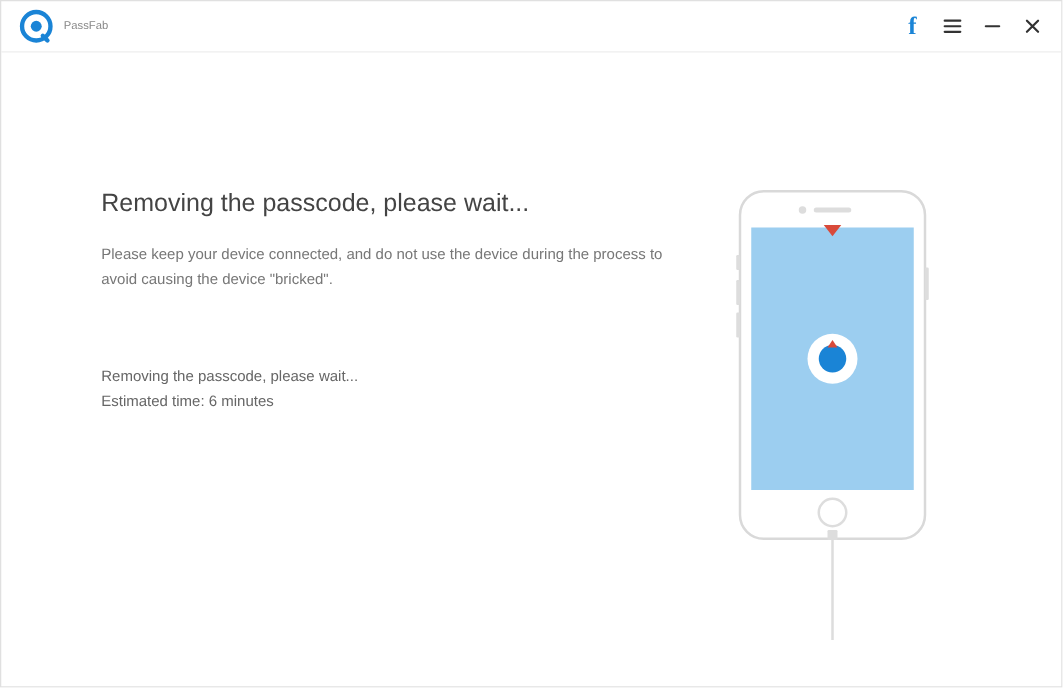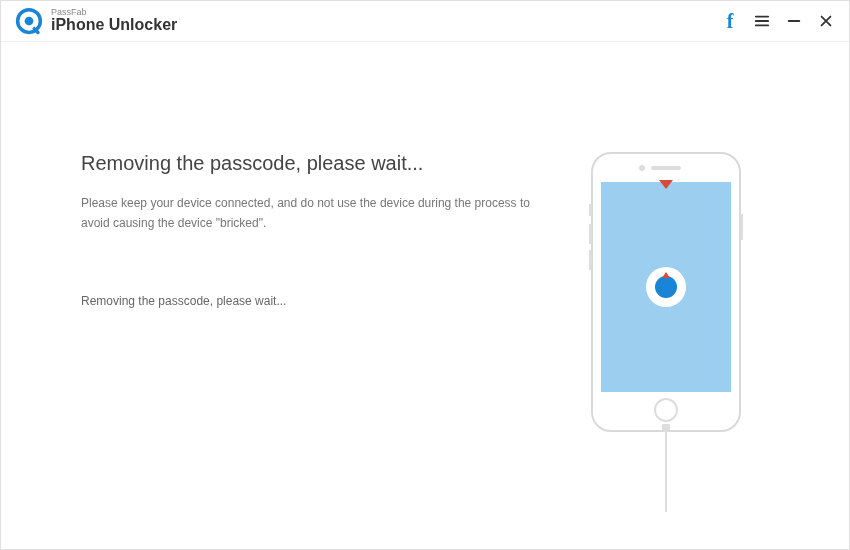--- a/index.html
+++ b/index.html
@@ -52,21 +52,20 @@
     <div class="titlebar-left">
       <span class="logo">
         <svg viewBox="0 0 32 32" width="28" height="28">
           <circle cx="16" cy="16" r="13" fill="none" stroke="#1a84d6" stroke-width="4"></circle>
           <circle cx="16" cy="16" r="5" fill="#1a84d6"></circle>
           <rect x="22" y="22" width="10" height="4" rx="2" fill="#1a84d6" transform="rotate(45 22 22)"></rect>
         </svg>
       </span>
       <div class="title-text">
         <span class="brand-small">PassFab</span>
-        <span class="brand-large">iPhone Unlocker</span>
       </div>
     </div>
     <div class="titlebar-right">
       <span class="tb-icon facebook-f">f</span>
       <span class="tb-icon">
         <svg viewBox="0 0 18 18" width="16" height="16">
             <path d="M2 4h14M2 9h14M2 14h14" stroke="#333" stroke-width="2" stroke-linecap="round"></path>
           </svg>
       </span>
       <span class="tb-icon">
@@ -80,20 +79,21 @@
           </svg>
       </span>
     </div>
   </div>
 
   <div class="content">
     <div class="left-col">
       <h1 class="heading">Removing the passcode, please wait...</h1>
       <p class="subtext">Please keep your device connected, and do not use the device during the process to avoid causing the device "bricked".</p>
       <div class="progress-label">Removing the passcode, please wait...</div>
+      <div class="eta">Estimated time: 6 minutes</div>
     </div>
 
     <div class="right-col">
       <div class="phone-wrap">
         <div class="phone">
           <div class="phone-speaker"></div>
           <div class="phone-camera"></div>
           <div class="side-btn b1"></div>
           <div class="side-btn b2"></div>
           <div class="side-btn b3"></div>

